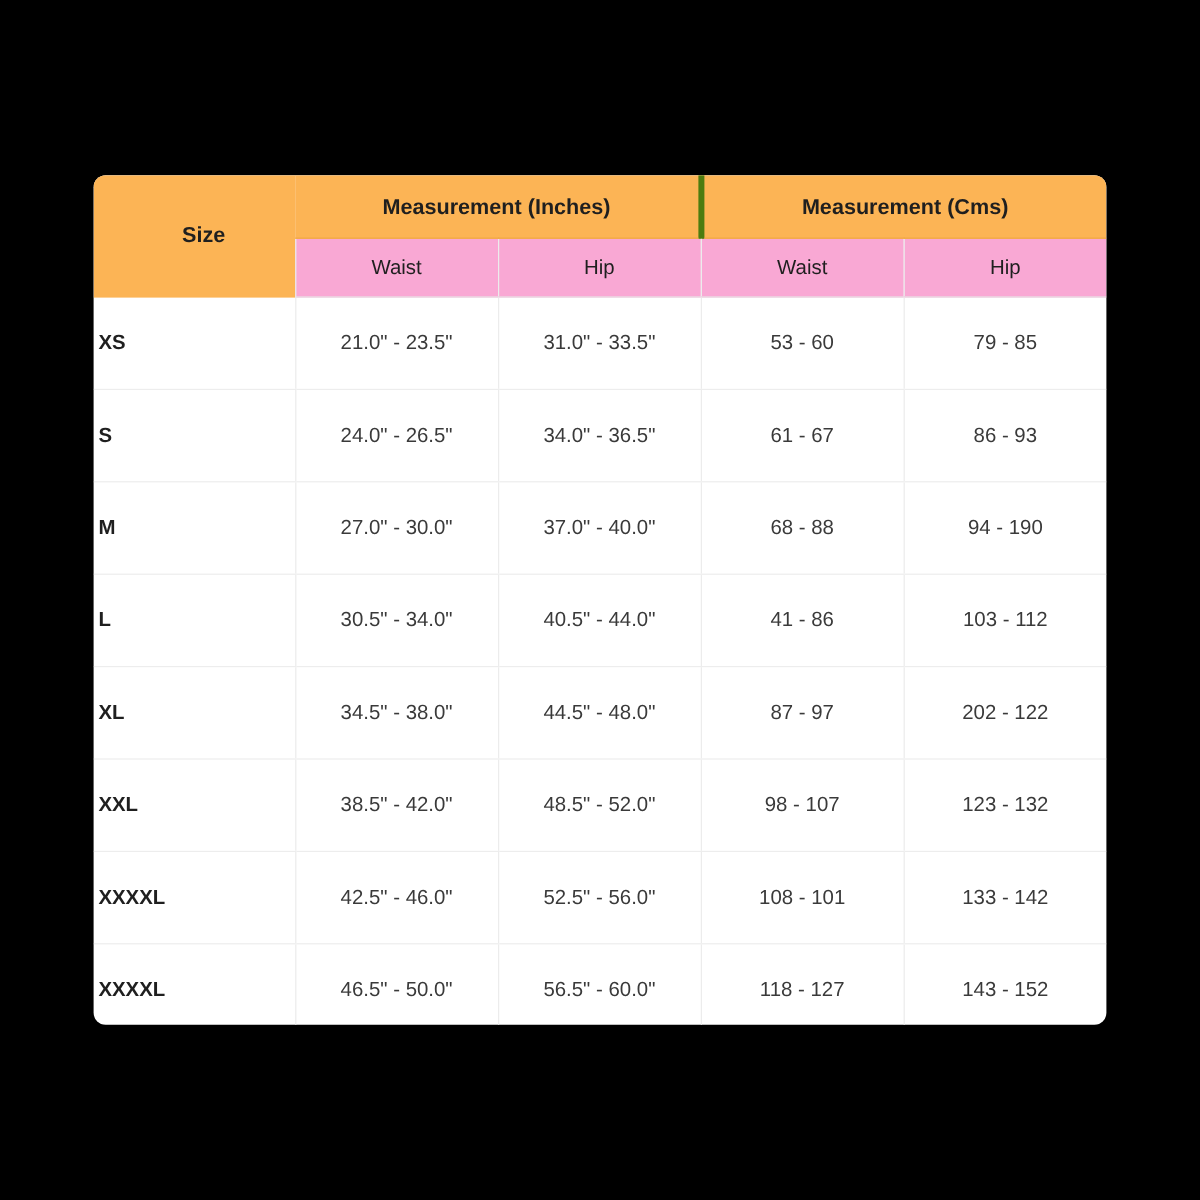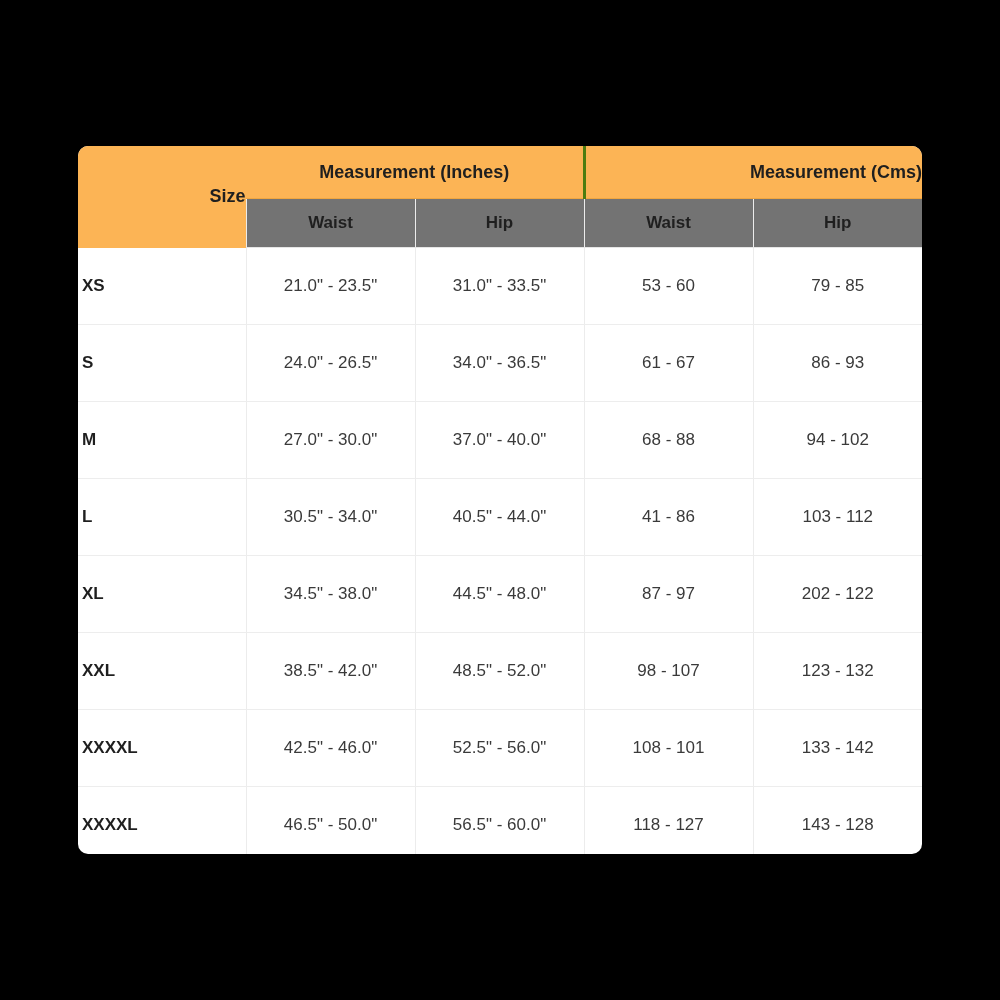--- a/index.html
+++ b/index.html
@@ -46,45 +46,44 @@
     border: none;
     padding: 0;
   }
 
   
   .hdr-size {
     background: #fcb455;
     color: #1f1f1f;
     font-size: 18px;
     font-weight: bold;
-    text-align: right;
+    text-align: center;
     padding-left: 16px;
     vertical-align: middle;
     height: 96px;
   }
 
   .hdr-group {
     background: #fcb455;
     color: #1f1f1f;
     font-size: 18px;
     font-weight: bold;
     text-align: center;
     height: 52px;
     border-bottom: 1px solid #f0a63f;
   }
   .hdr-group.sep-left {
-    border-left: 3px solid #4d7c0f;
-    text-align: right;
+    border-left: 5px solid #4d7c0f;
   }
 
   .hdr-sub {
-    background: #737373;
+    background: #f9a8d4;
     color: #1f1f1f;
     font-size: 17px;
-    font-weight: bold;
+    font-weight: normal;
     text-align: center;
     height: 48px;
     border-bottom: 1px solid #e6e6e6;
     border-left: 1px solid #ececec;
   }
 
   td.cell-size {
     font-size: 17px;
     font-weight: bold;
     color: #1f1f1f;
@@ -147,21 +146,21 @@
           <td class="cell-val">24.0" - 26.5"</td>
           <td class="cell-val">34.0" - 36.5"</td>
           <td class="cell-val">61 - 67</td>
           <td class="cell-val">86 - 93</td>
         </tr>
         <tr>
           <td class="cell-size">M</td>
           <td class="cell-val">27.0" - 30.0"</td>
           <td class="cell-val">37.0" - 40.0"</td>
           <td class="cell-val">68 - 88</td>
-          <td class="cell-val">94 - 102</td>
+          <td class="cell-val">94 - 190</td>
         </tr>
         <tr>
           <td class="cell-size">L</td>
           <td class="cell-val">30.5" - 34.0"</td>
           <td class="cell-val">40.5" - 44.0"</td>
           <td class="cell-val">41 - 86</td>
           <td class="cell-val">103 - 112</td>
         </tr>
         <tr>
           <td class="cell-size">XL</td>
@@ -182,18 +181,18 @@
           <td class="cell-val">42.5" - 46.0"</td>
           <td class="cell-val">52.5" - 56.0"</td>
           <td class="cell-val">108 - 101</td>
           <td class="cell-val">133 - 142</td>
         </tr>
         <tr class="last-row">
           <td class="cell-size">XXXXL</td>
           <td class="cell-val">46.5" - 50.0"</td>
           <td class="cell-val">56.5" - 60.0"</td>
           <td class="cell-val">118 - 127</td>
-          <td class="cell-val">143 - 128</td>
+          <td class="cell-val">143 - 152</td>
         </tr>
       </tbody>
     </table>
   </div>
 </div>
 
 </body></html>

